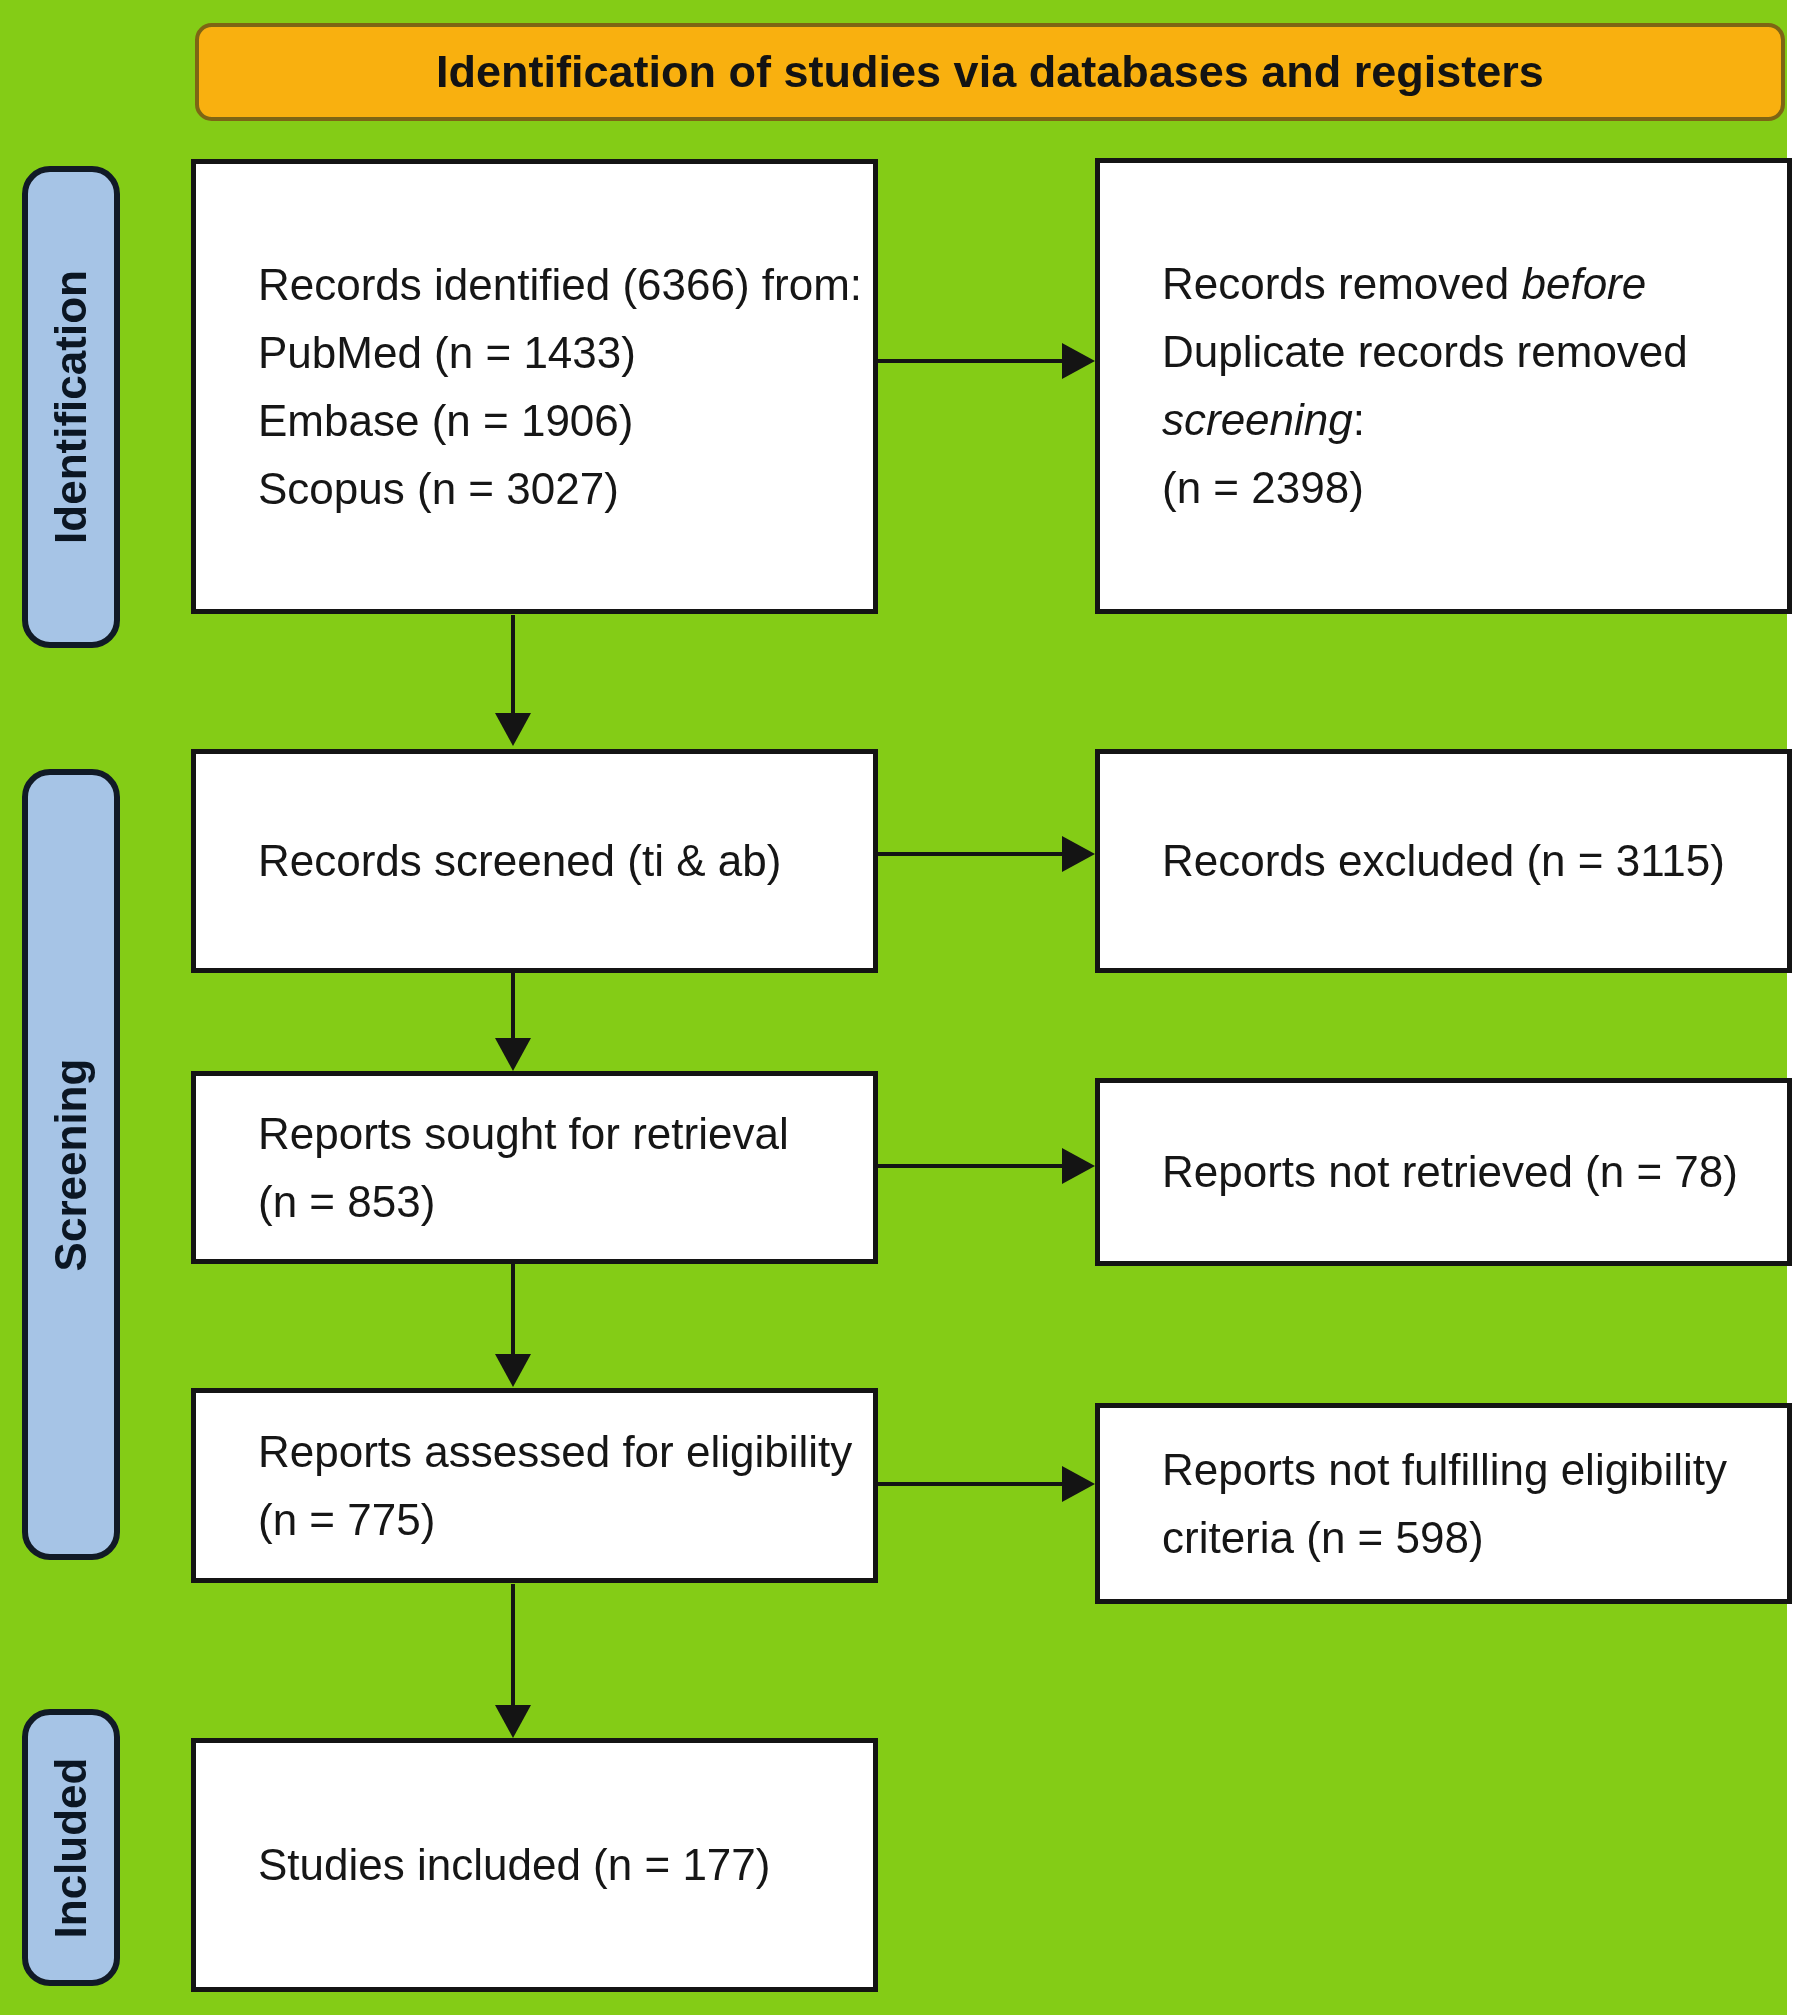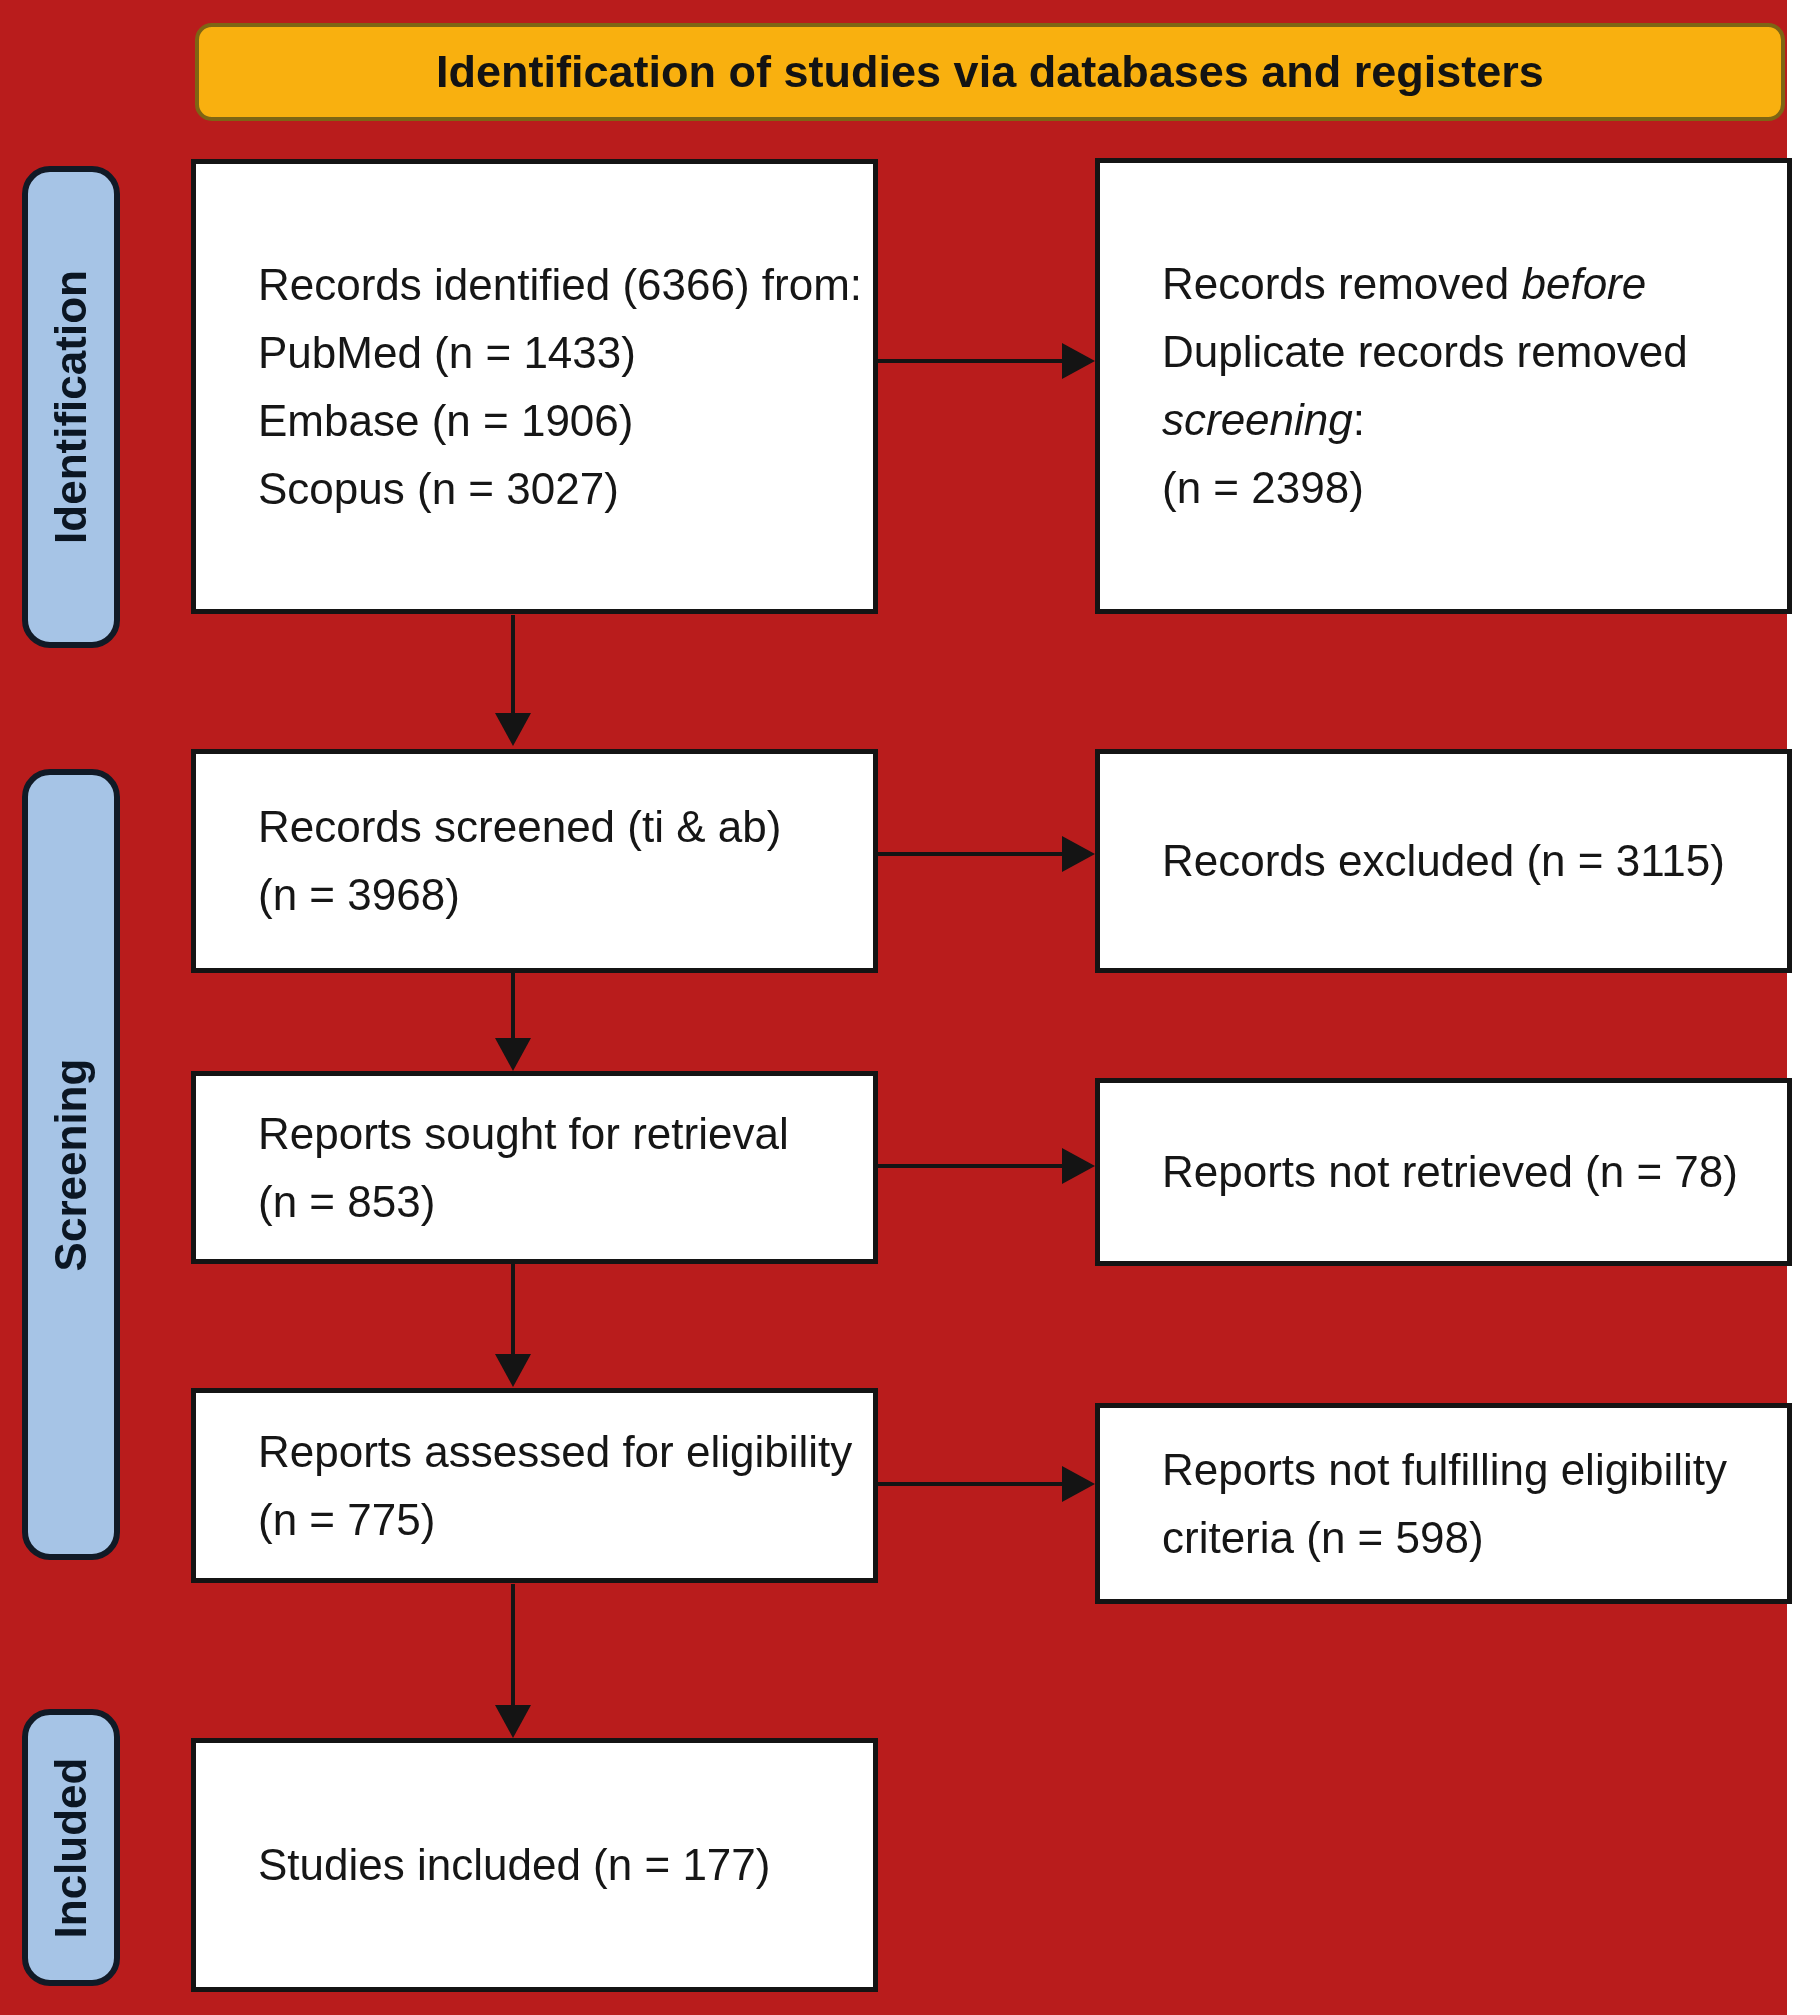--- a/index.html
+++ b/index.html
@@ -1,20 +1,20 @@
 <!DOCTYPE html>
 <html style="--banner-fill: #F9B00F; --banner-border: #7E6514; --stage-fill: #A6C4E6; --stage-border: #111A26; --box-border: #141414; --arrow: #141414;font-size:9px"><head>
 <meta charset="utf-8">
 <style>
   html, body { margin: 0; padding: 0; background: #ffffff; }
   #canvas {
     position: relative;
     width: 1787px;
     height: 2015px;
-    background: #b91c1c;
+    background: #84cc16;
     font-family: "Liberation Sans", sans-serif;
     color: #141414;
   }
 
   
   .banner {
     position: absolute;
     left: 195px; top: 23.4px;
     width: 1590px; height: 98px;
     box-sizing: border-box;
@@ -142,21 +142,20 @@
     </div>
   <div class="fbox col-right" id="box-removed">
       <div class="line"><span>Records removed </span><i>before</i></div>
       <div class="line"><span>Duplicate records removed</span></div>
       <div class="line"><i>screening</i><span>:</span></div>
       <div class="line"><span>(n = 2398)</span></div>
     </div>
 
   <div class="fbox col-left" id="box-screened">
       <div class="line"><span>Records screened (ti &amp; ab)</span></div>
-      <div class="line"><span>(n = 3968)</span></div>
     </div>
   <div class="fbox col-right" id="box-excluded">
       <div class="line"><span>Records excluded (n = 3115)</span></div>
     </div>
 
   <div class="fbox col-left" id="box-sought">
       <div class="line"><span>Reports sought for retrieval</span></div>
       <div class="line"><span>(n = 853)</span></div>
     </div>
   <div class="fbox col-right" id="box-not-retrieved">

